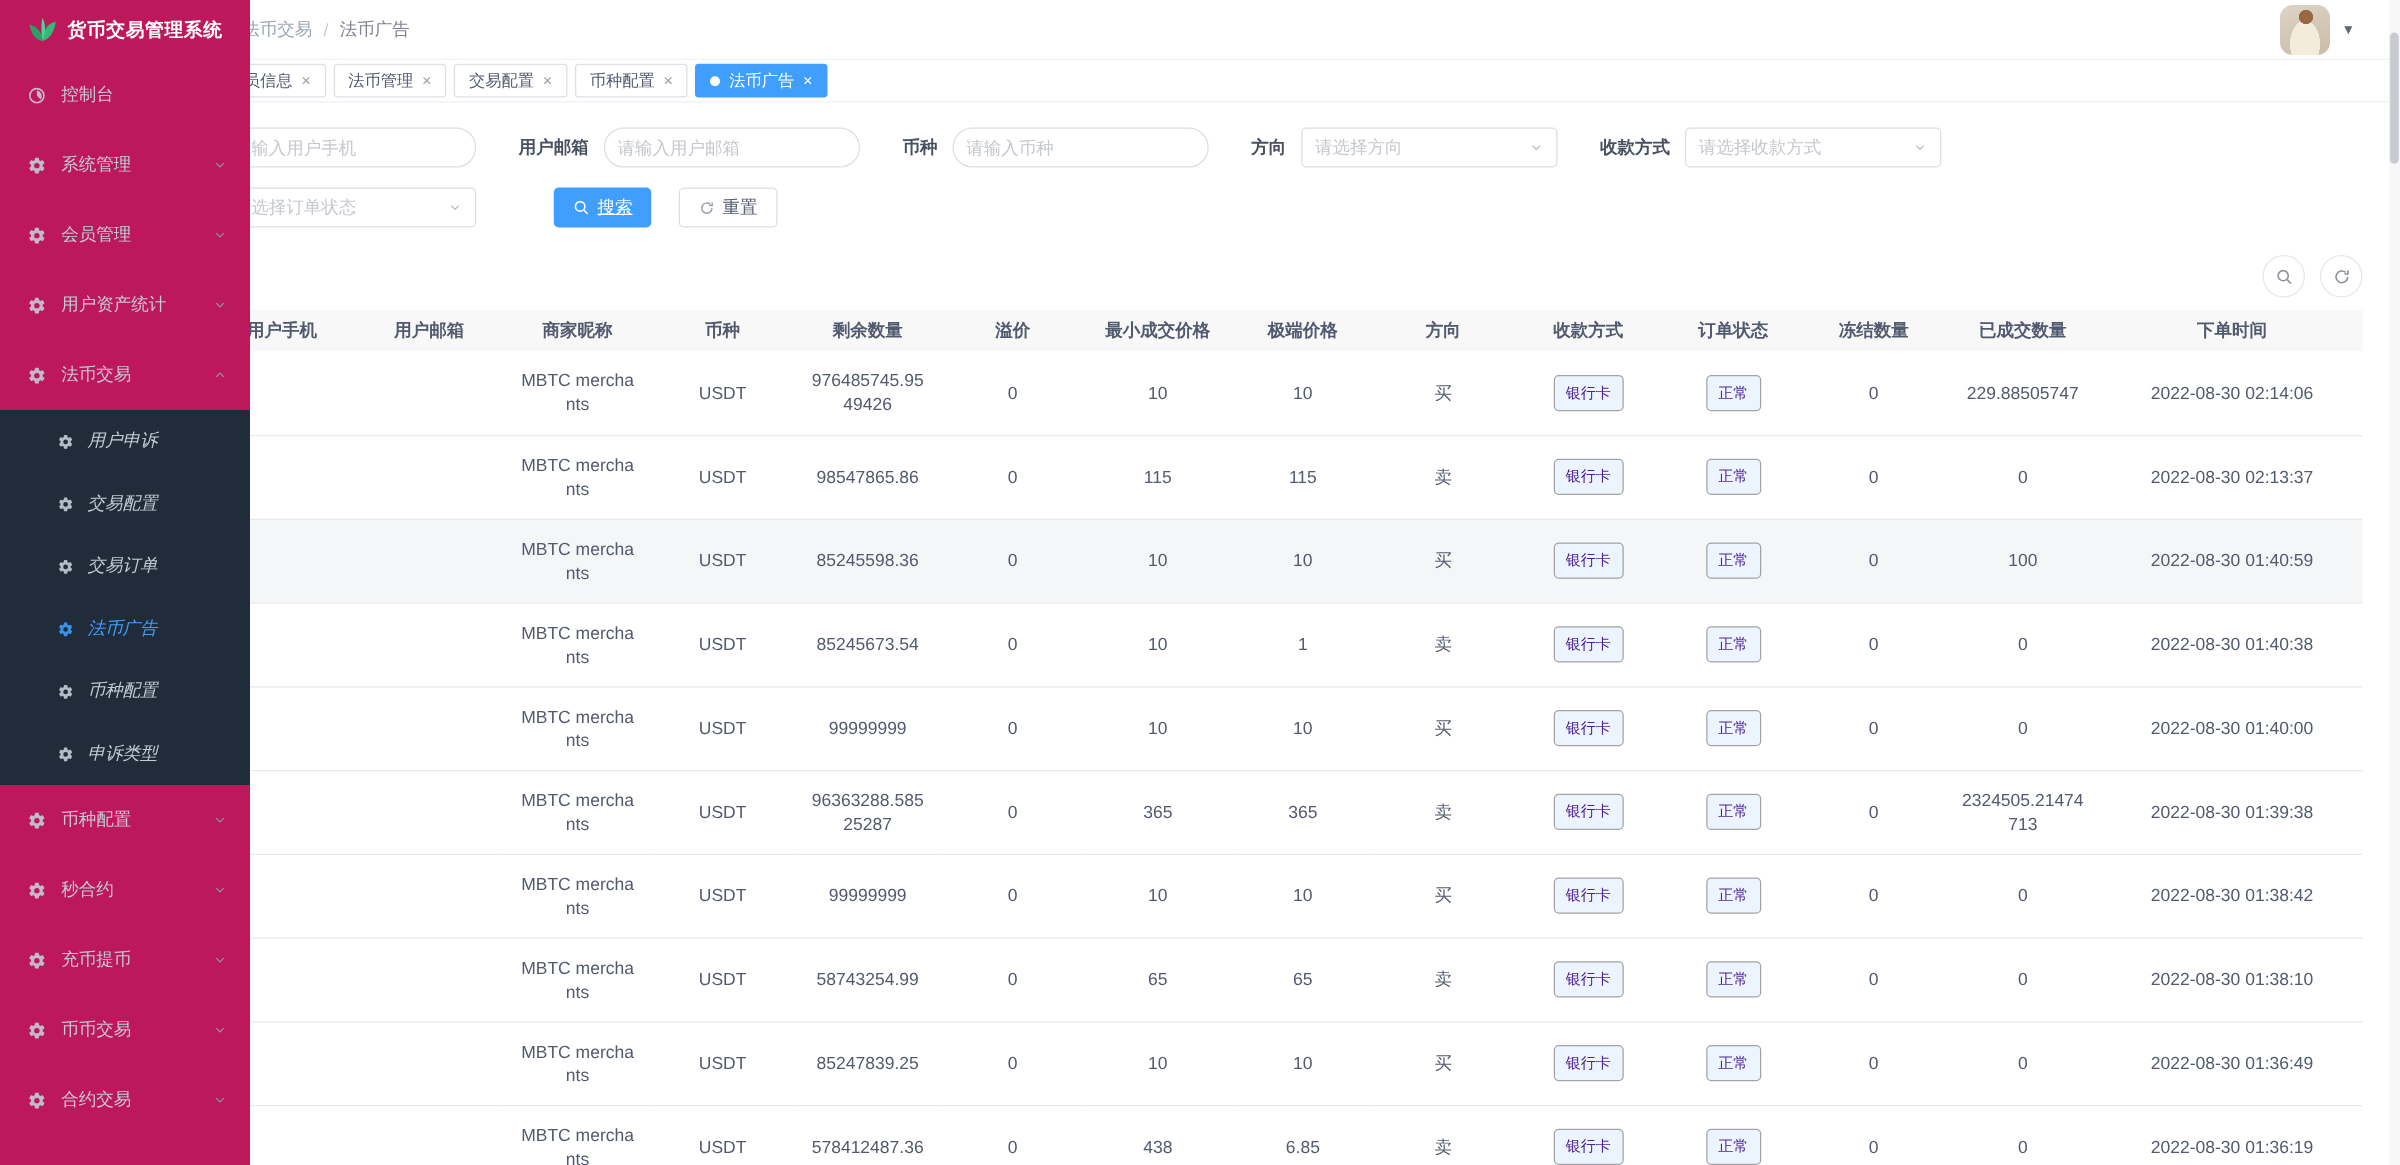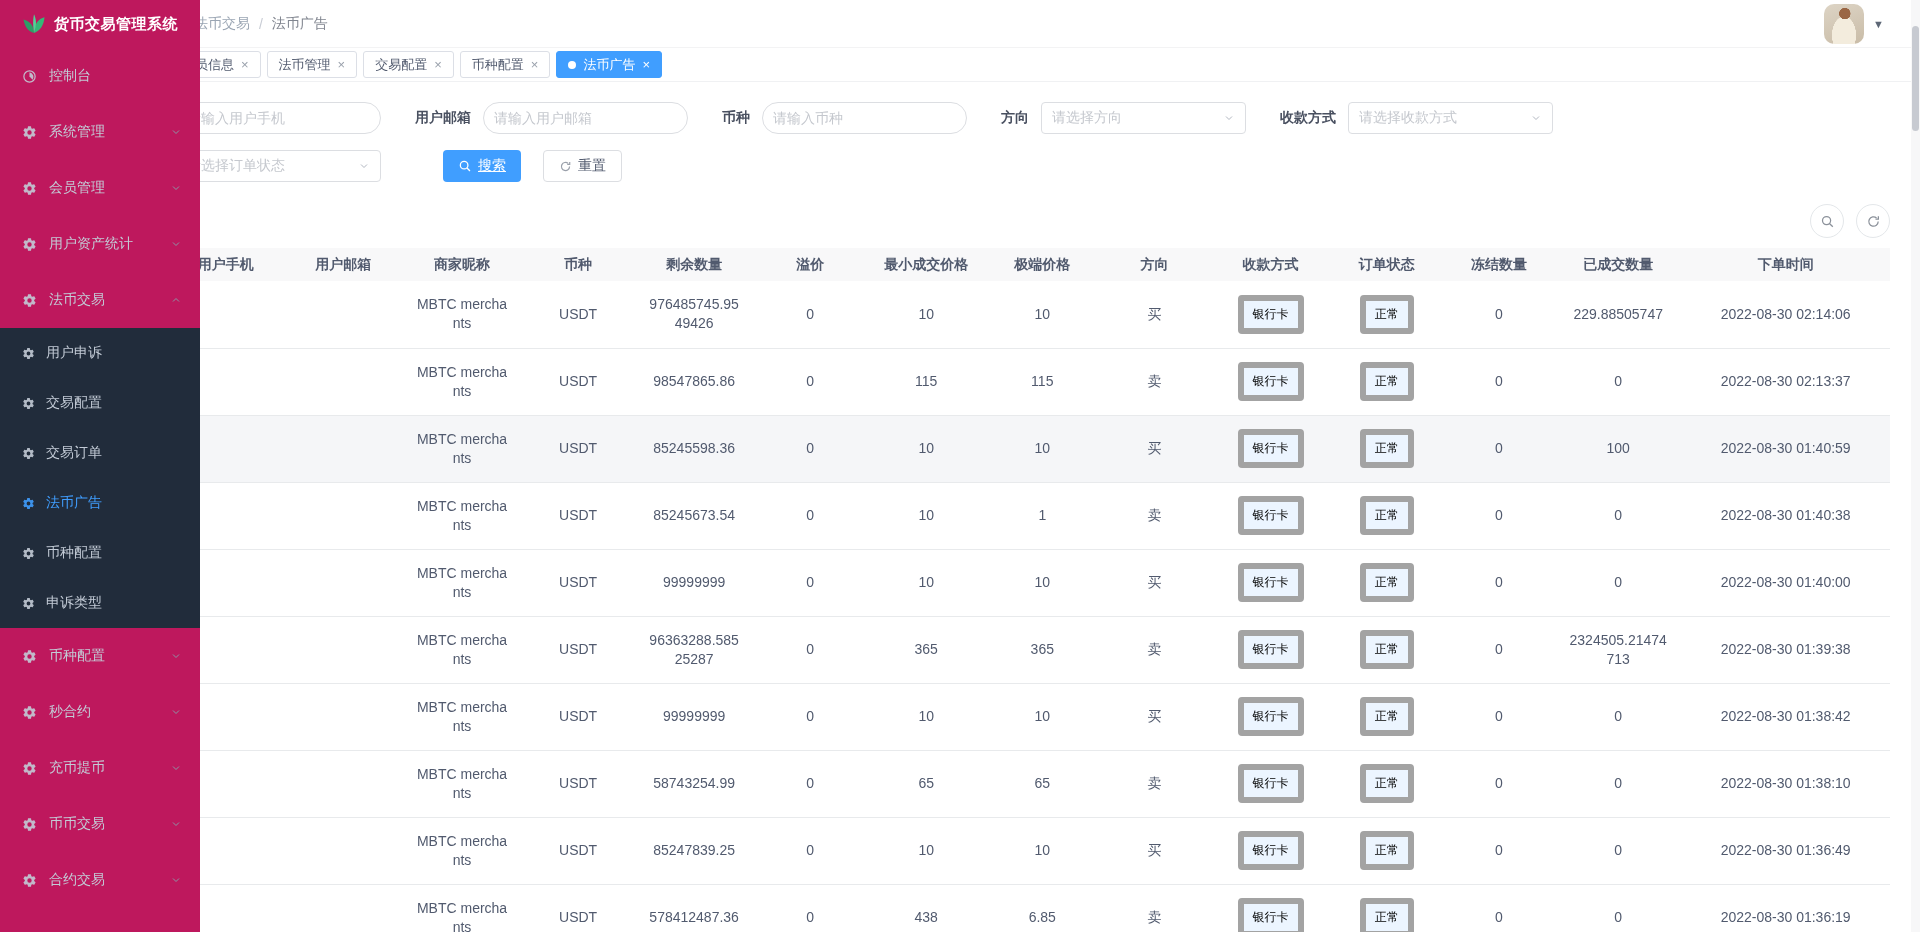--- a/index.html
+++ b/index.html
@@ -8,21 +8,21 @@
 
   
   .sidebar { position:fixed; left:0; top:0; bottom:0; width:200px; background:#be185d; z-index:5; overflow:hidden; }
   .logo { height:48px; display:flex; align-items:center; justify-content:center; gap:8px; }
   .logo-title { color:#fff; font-size:15px; font-weight:bold; letter-spacing:.5px; }
   .menu-item { height:56px; display:flex; align-items:center; padding:0 18px 0 22px; color:#c3cbd6; font-size:14px; cursor:pointer; }
   .menu-item svg.ico { width:15px; height:15px; margin-right:12px; flex:none; opacity:.9; }
   .menu-item .chev { margin-left:auto; color:#8b97a6; }
   .chev.up { transform:rotate(180deg); }
   .submenu { background:#212c3b; }
-  .submenu-item { height:50px; display:flex; align-items:center; padding-left:22px; color:#c3cbd6; font-size:14px; cursor:pointer; }
+  .submenu-item { height:50px; display:flex; align-items:center; padding-left:46px; color:#c3cbd6; font-size:14px; cursor:pointer;font-style:italic; }
   .submenu-item svg.ico { width:13px; height:13px; margin-right:11px; flex:none; opacity:.9; }
   .submenu-item.active { color:#409eff; }
 
   
   .main { margin-left:84px; height:698px; background:#fff; position:relative; }
   .topbar { height:48px; display:flex; align-items:center; padding:0 20px; border-bottom:1px solid #f3f3f4; position:relative; }
   .collapse-btn { display:flex; align-items:center; cursor:pointer; }
   .breadcrumb { margin-left:20px; font-size:14px; display:flex; align-items:center; gap:9px; }
   .bc-home { color:#495060; } .bc-sep { color:#c8ccd4; } .bc-mid { color:#9aa5b3; } .bc-last { color:#80858f; }
   .user { position:absolute; right:36px; top:4px; display:flex; align-items:center; gap:9px; }
@@ -63,21 +63,21 @@
   .round-btns { margin-left:auto; display:flex; gap:12px; }
   .round-btn { width:34px; height:34px; border-radius:50%; border:1px solid #e4e7ea; background:#fff; display:flex;
     align-items:center; justify-content:center; color:#8b919a; cursor:pointer; }
 
   table.grid { width:100%; border-collapse:collapse; table-layout:fixed; }
   .grid thead th { background:#f8f8f9; height:33px; font-size:14px; color:#515a6e; font-weight:bold; text-align:center; padding:0 6px; }
   .grid tbody td { height:67px; border-bottom:1px solid #e8eaec; font-size:14px; color:#515a6e; text-align:center;
     vertical-align:middle; padding:0 12px; word-break:break-all; line-height:19px; }
   .grid tbody td.time { word-break:normal; white-space:nowrap; padding:0 4px; }
   .grid tbody tr.hovered { background:#f5f6f8; }
-  .badge { display:inline-block; padding:4px 9px; background:#ecf5ff; border:6px solid #a3a3a3; color:#000000; border-radius:4px;
+  .badge { display:inline-block; padding:4px 9px; background:#ecf5ff; border:1px solid #a3a3a3; color:#4c1d95; border-radius:4px;
     font-size:12px; white-space:nowrap; }
   .checkbox { width:14px; height:14px; border:1px solid #d7dbe0; border-radius:2px; background:#fbfcfd; display:inline-block; cursor:pointer; }
 
   .page-scrollbar { position:fixed; right:0; top:0; bottom:0; width:9px; background:#f7f7f8; z-index:9; }
   .page-scrollbar .thumb { position:absolute; top:26px; right:1px; width:7px; height:105px; background:#c7cad1; border-radius:4px; }
 </style>
 </head>
 <body>
 
 <div class="app">

